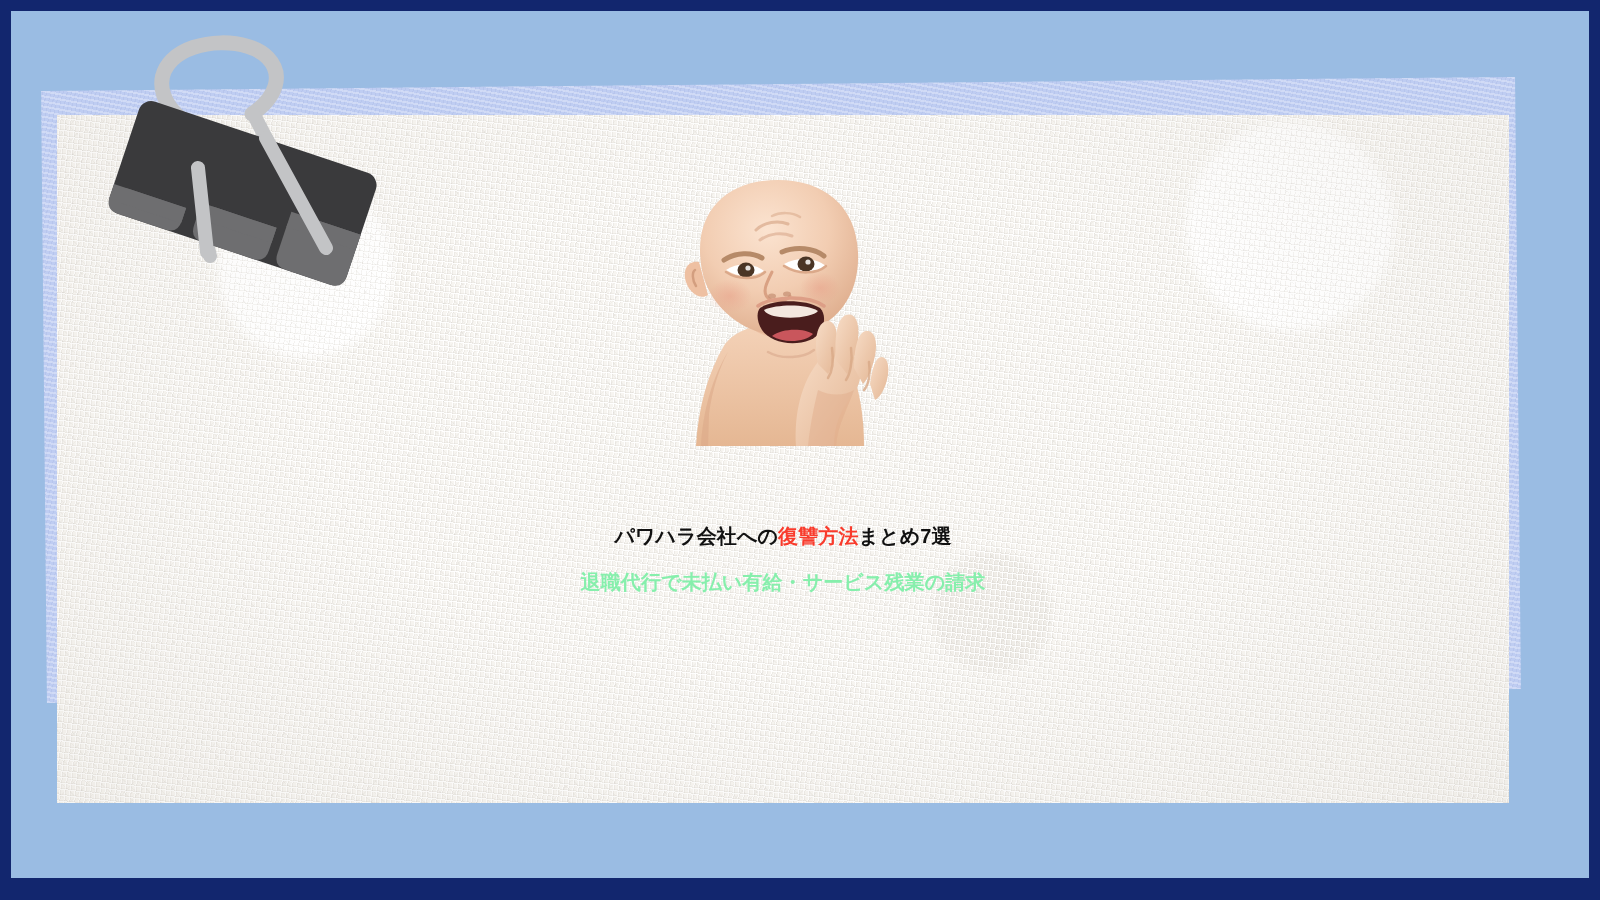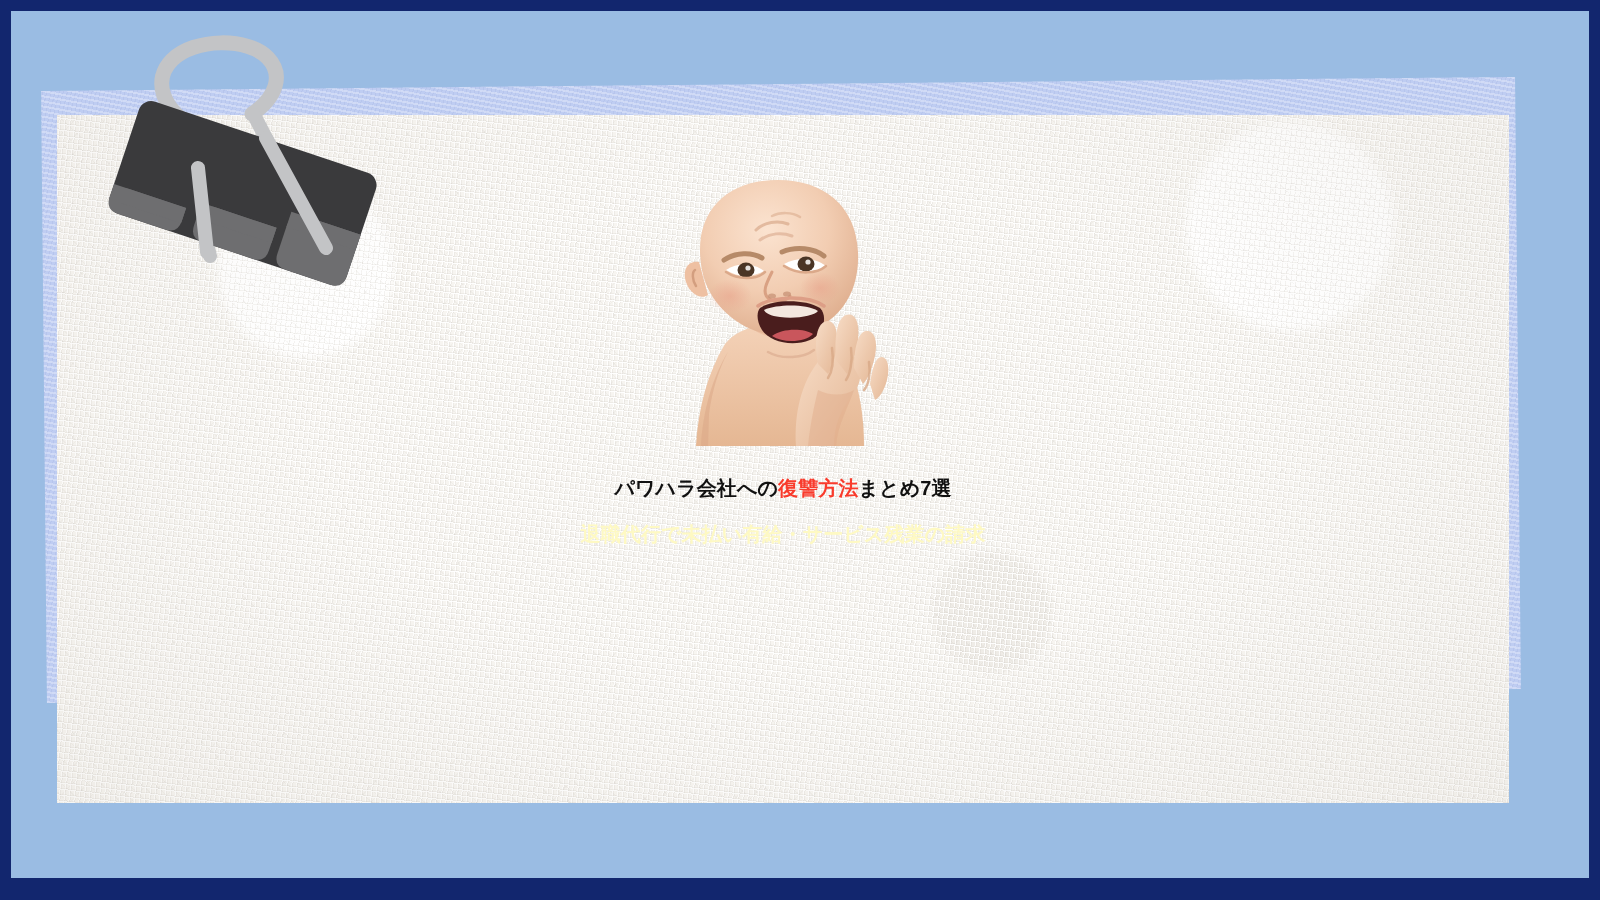--- a/index.html
+++ b/index.html
@@ -98,20 +98,21 @@
   .hl-line{
     white-space:nowrap;
     font-weight:700;
     color:#111111;
     letter-spacing:.005em;
     text-rendering:optimizeLegibility;
   }
   #headline-line-1{
     font-size:63px;
     margin-bottom:26px;
+    margin-top:48px;
   }
   #headline-line-2{
     font-size:63px;
   }
   .hl-accent{ color:#f93b2c; }
 </style>
 </head>
 <body>
 
 <div id="eyecatch" style="background: rgb(18, 38, 110);">
@@ -235,16 +236,16 @@
         <path d="M28 222 Q28 206 44 206 L104 206 L104 222 Z" fill="#6e6e70"></path>
       </g>
 
       <path d="M110 150 L119 234" fill="none" stroke="#c3c4c6" stroke-width="14" stroke-linecap="round"></path>
       <path d="M178 120 L238 230" fill="none" stroke="#c3c4c6" stroke-width="14" stroke-linecap="round"></path>
     </svg>
   </div>
 
   <div id="headline">
     <div id="headline-line-1" class="hl-line" style="color: rgb(17, 17, 17); font-size: 20px;"><span>パワハラ会社への</span><span class="hl-accent" style="color: rgb(249, 59, 44);">復讐方法</span><span>まとめ7選</span></div>
-    <div id="headline-line-2" class="hl-line" style="color: #fef9c3; font-size: 20px;"><span>退職代行で未払い有給・サービス残業の請求</span></div>
+    <div id="headline-line-2" class="hl-line" style="color: #86efac; font-size: 20px;"><span>退職代行で未払い有給・サービス残業の請求</span></div>
   </div>
 
 </div>
 
 </body></html>

